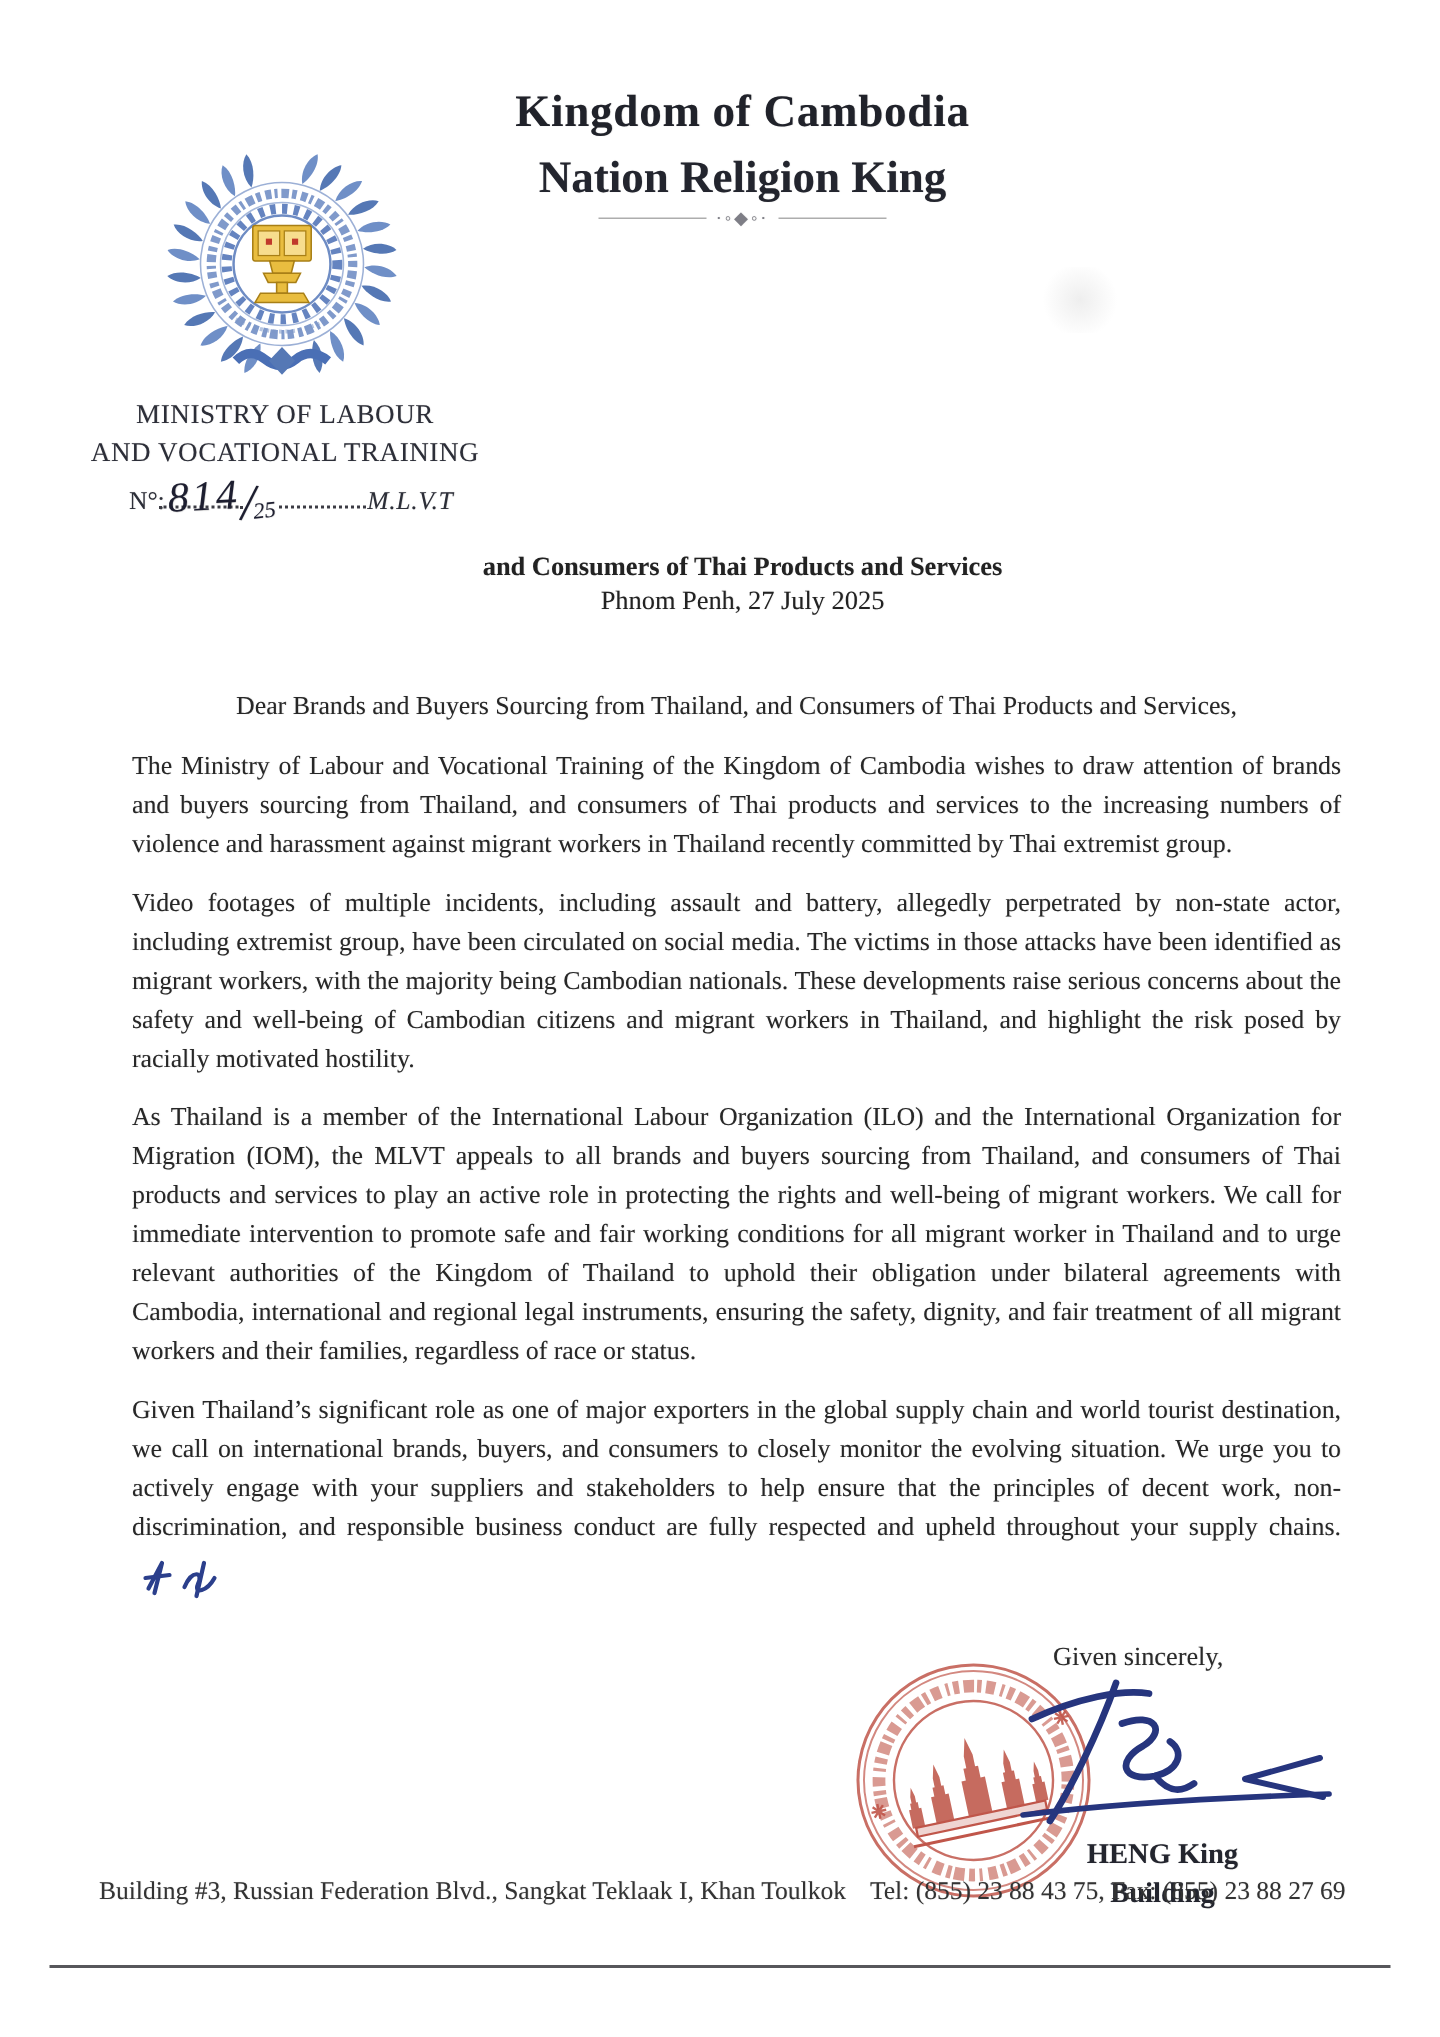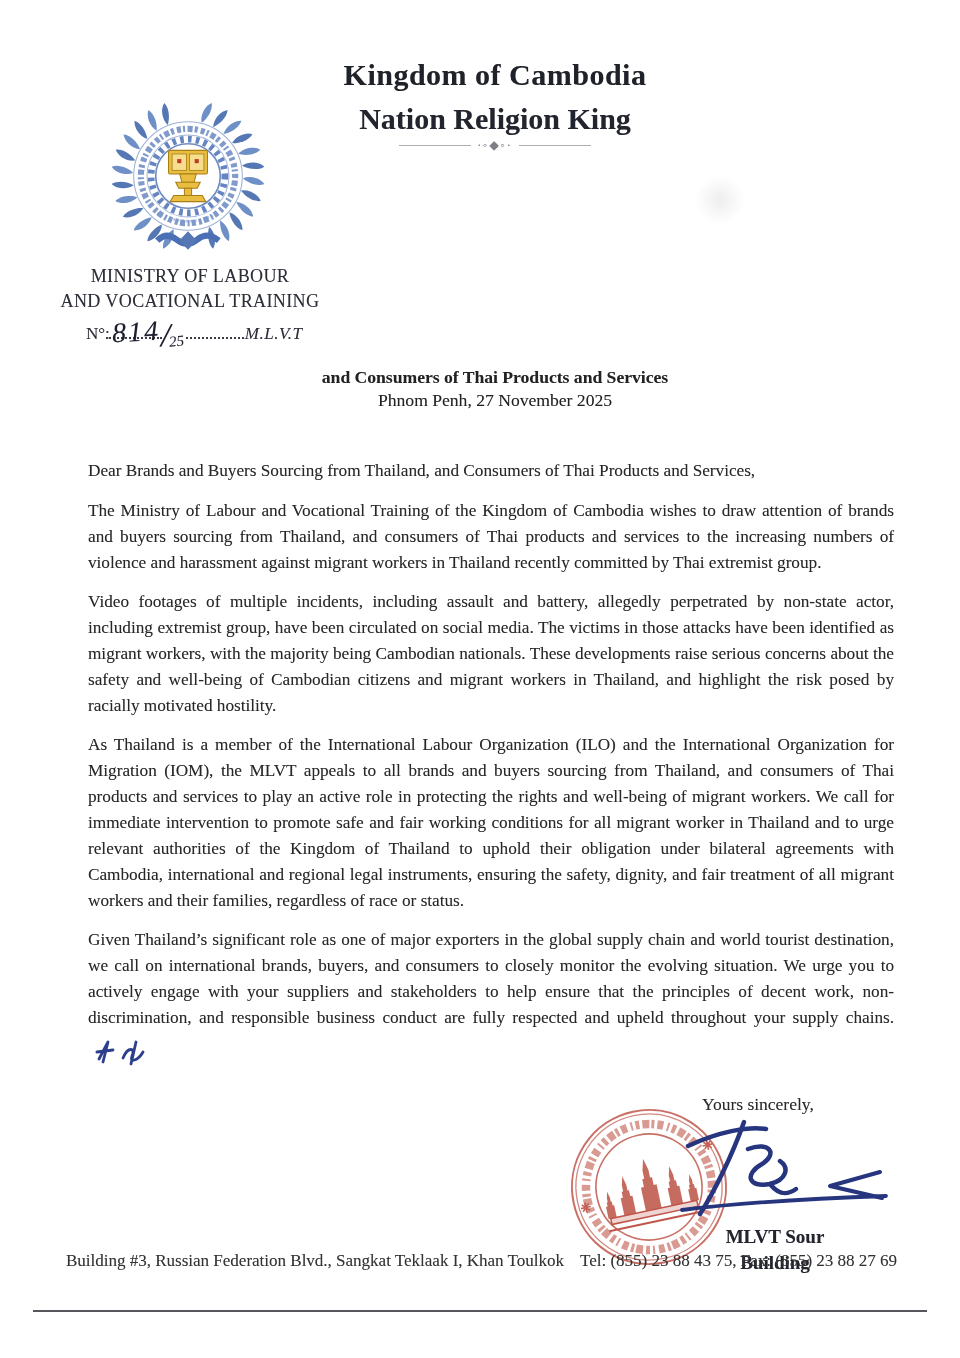--- a/index.html
+++ b/index.html
@@ -39,21 +39,21 @@
   .dots-mid{width:58px;border-bottom:2.5px dotted #3c3c44;margin:0 1px 11px 0;}
   .ref-suffix{padding-bottom:6px;letter-spacing:.5px;font-style:italic;}
   
   .title-block{position:absolute;left:60px;top:366px;width:870px;text-align:center;
     font-size:17.6px;line-height:22.5px;color:#222;}
   .title-block .bold{font-weight:bold;}
   
   .body-col{position:absolute;left:88px;top:458px;width:806px;
     font-size:17.2px;line-height:26px;text-align:justify;color:#272727;}
   .body-col p{margin:0 0 13px 0;}
-  .salutation{margin-bottom:14px !important;text-align:left;}
+  .salutation{margin-bottom:14px !important;text-align:center;}
   .initials{display:inline-block;vertical-align:middle;margin:0 0 0 3px;transform:translateY(6px);}
   
   .seal{position:absolute;left:563px;top:1086px;}
   .closing{position:absolute;left:702px;top:1094px;font-size:17.5px;color:#2a2a2a;}
   .sig-ink{position:absolute;left:676px;top:1114px;}
   .signer{position:absolute;left:690px;top:1224px;width:170px;text-align:center;
     font-size:19px;font-weight:bold;line-height:26px;color:#23252e;}
   
   .footer-rule{position:absolute;left:33px;right:33px;top:1310px;border-top:2px solid #57575b;}
   .footer{position:absolute;left:30px;top:1251px;width:910px;font-size:17px;
@@ -143,21 +143,21 @@
       <span class="hw-num">814</span>
     </span>
     <span class="hw-slash">/</span>
     <span class="hw-year">25</span>
     <span class="dots-mid"></span>
     <span class="ref-suffix">M.L.V.T</span>
   </div>
 
   <div class="title-block">
     <div class="bold">and Consumers of Thai Products and Services</div>
-    <div>Phnom Penh, 27 November 2025</div>
+    <div>Phnom Penh, 27 July 2025</div>
   </div>
 
   <div class="body-col">
     <p class="salutation">Dear Brands and Buyers Sourcing from Thailand, and Consumers of Thai Products and Services,</p>
     <p>The Ministry of Labour and Vocational Training of the Kingdom of Cambodia wishes to draw attention of brands and buyers sourcing from Thailand, and consumers of Thai products and services to the increasing numbers of violence and harassment against migrant workers in Thailand recently committed by Thai extremist group.</p>
     <p>Video footages of multiple incidents, including assault and battery, allegedly perpetrated by non-state actor, including extremist group, have been circulated on social media. The victims in those attacks have been identified as migrant workers, with the majority being Cambodian nationals. These developments raise serious concerns about the safety and well-being of Cambodian citizens and migrant workers in Thailand, and highlight the risk posed by racially motivated hostility.</p>
     <p>As Thailand is a member of the International Labour Organization (ILO) and the International Organization for Migration (IOM), the MLVT appeals to all brands and buyers sourcing from Thailand, and consumers of Thai products and services to play an active role in protecting the rights and well-being of migrant workers. We call for immediate intervention to promote safe and fair working conditions for all migrant worker in Thailand and to urge relevant authorities of the Kingdom of Thailand to uphold their obligation under bilateral agreements with Cambodia, international and regional legal instruments, ensuring the safety, dignity, and fair treatment of all migrant workers and their families, regardless of race or status.</p>
     <p><span>Given Thailand’s significant role as one of major exporters in the global supply chain and world tourist destination, we call on international brands, buyers, and consumers to closely monitor the evolving situation. We urge you to actively engage with your suppliers and stakeholders to help ensure that the principles of decent work, non-discrimination, and responsible business conduct are fully respected and upheld throughout your supply chains.</span><svg class="initials" width="64" height="30" viewBox="0 0 64 30">
         <g fill="none" stroke="#2b3f8c" stroke-width="2.8" stroke-linecap="round" stroke-linejoin="round">
           <path d="M8,22 L17,5 L12,25"></path>
@@ -188,35 +188,35 @@
         <path transform="translate(-24,0) scale(0.75)" d="M-8,0 L-8,-24 L-5,-24 L-5,-32 L-3,-32 L-3,-40 L0,-52 L3,-40 L3,-32 L5,-32 L5,-24 L8,-24 L8,0 Z"></path>
         <path transform="translate(24,0) scale(0.75)" d="M-8,0 L-8,-24 L-5,-24 L-5,-32 L-3,-32 L-3,-40 L0,-52 L3,-40 L3,-32 L5,-32 L5,-24 L8,-24 L8,0 Z"></path>
         <path transform="translate(-42,0) scale(0.52)" d="M-8,0 L-8,-24 L-5,-24 L-5,-32 L-3,-32 L-3,-40 L0,-52 L3,-40 L3,-32 L5,-32 L5,-24 L8,-24 L8,0 Z"></path>
         <path transform="translate(42,0) scale(0.52)" d="M-8,0 L-8,-24 L-5,-24 L-5,-32 L-3,-32 L-3,-40 L0,-52 L3,-40 L3,-32 L5,-32 L5,-24 L8,-24 L8,0 Z"></path>
       </g>
       <rect x="42" y="124" width="88" height="6" stroke-width="1.5" fill="#c0564a" fill-opacity=".25"></rect>
       <path d="M38,136 H134" stroke-width="2"></path>
     </g>
   </svg>
 
-  <div class="closing">Yours sincerely,</div>
+  <div class="closing">Given sincerely,</div>
 
   <svg class="sig-ink" width="218" height="112" viewBox="0 0 218 112">
     <g fill="none" stroke="#26357e" stroke-width="4.5" stroke-linecap="round" stroke-linejoin="round">
       <path d="M12,32 C42,18 72,12 90,15"></path>
       <path d="M68,8 C56,42 38,78 24,100"></path>
       <path d="M72,35 C94,27 102,40 86,50 C68,60 72,74 94,70 C110,66 114,54 104,47"></path>
       <path d="M94,70 C102,80 110,82 120,75"></path>
       <path d="M6,96 C70,88 150,84 210,82" stroke-width="3.8"></path>
       <path d="M204,58 L154,72 L206,84" stroke-width="4"></path>
     </g>
   </svg>
 
   <div class="signer">
-    <div>MLVT Sour</div>
+    <div>HENG King</div>
     <div>Building</div>
   </div>
 
   <div class="footer-rule"></div>
   <div class="footer">
     <span>Building #3, Russian Federation Blvd., Sangkat Teklaak I, Khan Toulkok</span><span class="contact">Tel: (855) 23 88 43 75, Fax: (855) 23 88 27 69</span>
   </div>
 
 </div>
 

